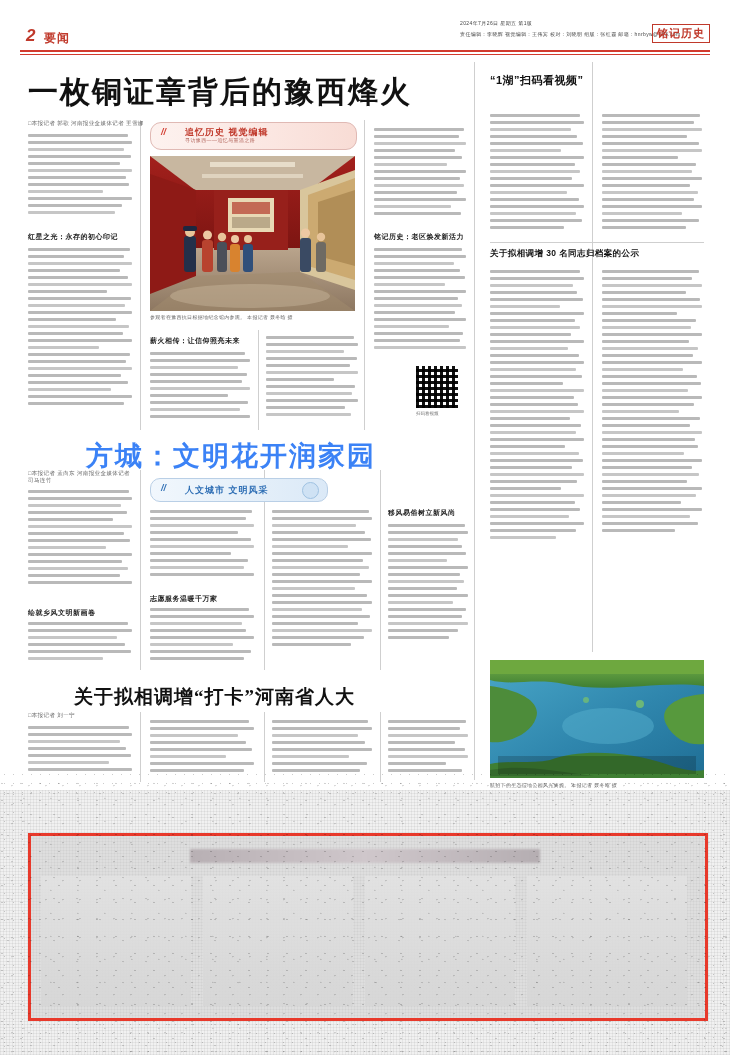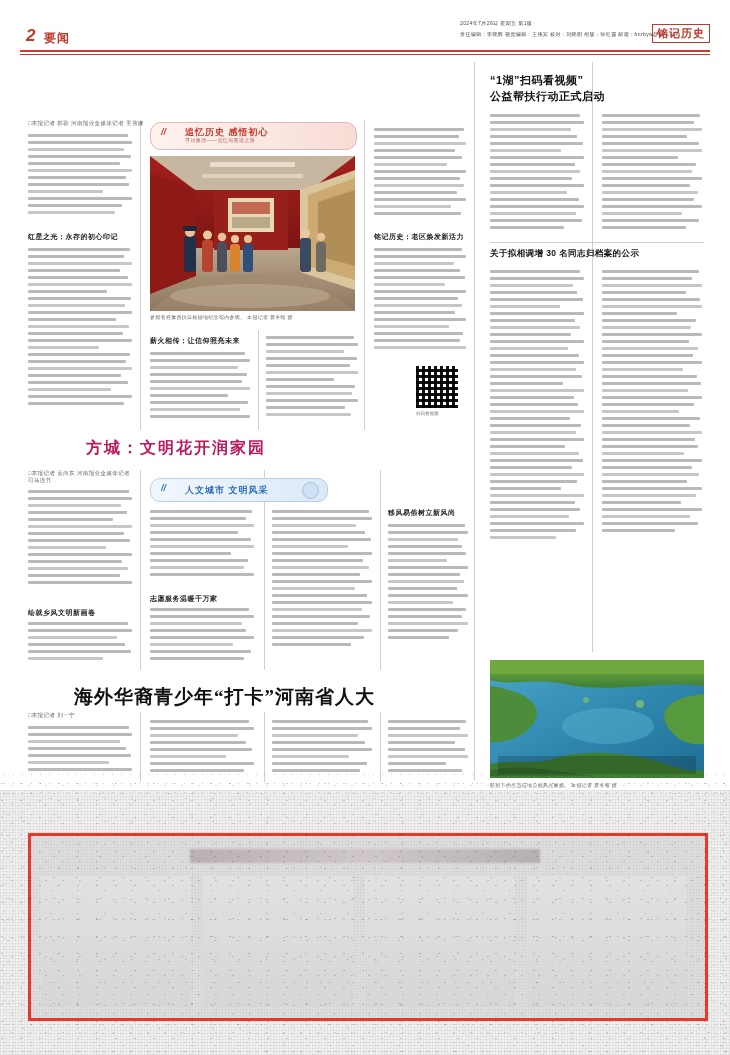--- a/index.html
+++ b/index.html
@@ -25,21 +25,21 @@
   
   .txt{position:absolute;overflow:hidden;}
   .txt .ln{height:3px;background:#b9b9b9;margin-bottom:4px;border-radius:1px;}
   .txt .ln.s{background:#c6c6c6;}
   .subhead{position:absolute;font-size:7px;color:#222;font-weight:bold;letter-spacing:.5px;}
   .byline{position:absolute;font-size:5.5px;color:#666;letter-spacing:.4px;}
 
   
   .headline-main{position:absolute;left:28px;top:72px;width:430px;font-size:30px;font-weight:bold;color:#111;
     letter-spacing:2px;font-family:"Liberation Serif","DejaVu Serif",serif;}
-  .headline-2{position:absolute;left:86px;top:438px;font-size:16px;font-weight:bold;color:#be185d;letter-spacing:2px;
+  .headline-2{position:absolute;left:86px;top:438px;font-size:27px;font-weight:bold;color:#3b82f6;letter-spacing:2px;
     font-family:"Liberation Serif","DejaVu Serif",serif;}
   .headline-3{position:absolute;left:74px;top:684px;font-size:19px;font-weight:bold;color:#111;letter-spacing:1px;
     font-family:"Liberation Serif","DejaVu Serif",serif;}
   .headline-r1{position:absolute;left:490px;top:72px;width:215px;font-size:11px;font-weight:bold;color:#111;
     line-height:16px;letter-spacing:.5px;}
   .headline-r2{position:absolute;left:490px;top:248px;width:215px;font-size:8.5px;font-weight:bold;color:#111;
     letter-spacing:.4px;}
 
   
   .banner{position:absolute;border-radius:11px;border:1px solid #e0b9b4;background:
@@ -107,25 +107,26 @@
   <div class="vline" style="left:258px;top:330px;height:100px;"></div>
   <div class="vline" style="left:364px;top:120px;height:310px;"></div>
   <div class="vline" style="left:140px;top:470px;height:200px;"></div>
   <div class="vline" style="left:264px;top:470px;height:200px;"></div>
   <div class="vline" style="left:380px;top:470px;height:200px;"></div>
   <div class="vline" style="left:140px;top:712px;height:70px;"></div>
   <div class="vline" style="left:264px;top:712px;height:70px;"></div>
   <div class="vline" style="left:380px;top:712px;height:70px;"></div>
   <div class="vline" style="left:592px;top:62px;height:590px;"></div>
 
+  <div class="headline-main">一枚铜证章背后的豫西烽火</div>
   <div class="byline" style="left:28px;top:120px;">□本报记者 郭歌 河南报业全媒体记者 王雪娜</div>
 
   <div class="banner" style="left:150px;top:122px;width:205px;height:26px;">
     <span class="tag">//</span>
-    <span class="t1">追忆历史 感悟初心</span>
+    <span class="t1">追忆历史 视觉编辑</span>
     <span class="t2">寻访豫西——追忆与重温之路</span>
   </div>
 
   <div class="photo" style="left:150px;top:156px;width:205px;height:155px;">
     <svg width="205" height="155" viewBox="0 0 205 155">
       <defs>
         <linearGradient id="wall" x1="0" y1="0" x2="0" y2="1">
           <stop offset="0%" stop-color="#a3201c"></stop>
             <stop offset="100%" stop-color="#7d1512"></stop>
         </linearGradient>
@@ -379,21 +380,21 @@
     <div class="ln" style="width:86%"></div>
       <div class="ln" style="width:100%"></div>
       <div class="ln s" style="width:81%"></div>
     <div class="ln" style="width:97%"></div>
       <div class="ln" style="width:93%"></div>
       <div class="ln s" style="width:100%"></div>
     <div class="ln" style="width:88%"></div>
       <div class="ln" style="width:76%"></div>
   </div>
 
-  <div class="headline-3">海外华裔青少年“打卡”河南省人大</div>
+  <div class="headline-3">关于拟相调增“打卡”河南省人大</div>
   <div class="byline" style="left:28px;top:712px;">□本报记者 刘一宁</div>
   <div class="txt" style="left:28px;top:726px;width:104px;height:54px;">
     <div class="ln" style="width:97%"></div>
       <div class="ln" style="width:100%"></div>
       <div class="ln s" style="width:88%"></div>
     <div class="ln" style="width:94%"></div>
       <div class="ln" style="width:99%"></div>
       <div class="ln s" style="width:78%"></div>
     <div class="ln" style="width:100%"></div>
   </div>
@@ -423,21 +424,20 @@
       <div class="ln s" style="width:100%"></div>
     <div class="ln" style="width:84%"></div>
       <div class="ln" style="width:96%"></div>
       <div class="ln s" style="width:100%"></div>
     <div class="ln" style="width:72%"></div>
       <div class="ln" style="width:93%"></div>
   </div>
 
   <div class="headline-r1">
     <div>“1湖”扫码看视频”</div>
-    <div>公益帮扶行动正式启动</div>
   </div>
 
   <div class="txt" style="left:490px;top:114px;width:94px;height:120px;">
     <div class="ln" style="width:96%"></div>
       <div class="ln" style="width:100%"></div>
       <div class="ln s" style="width:86%"></div>
     <div class="ln" style="width:93%"></div>
       <div class="ln" style="width:99%"></div>
       <div class="ln s" style="width:75%"></div>
     <div class="ln" style="width:100%"></div>

